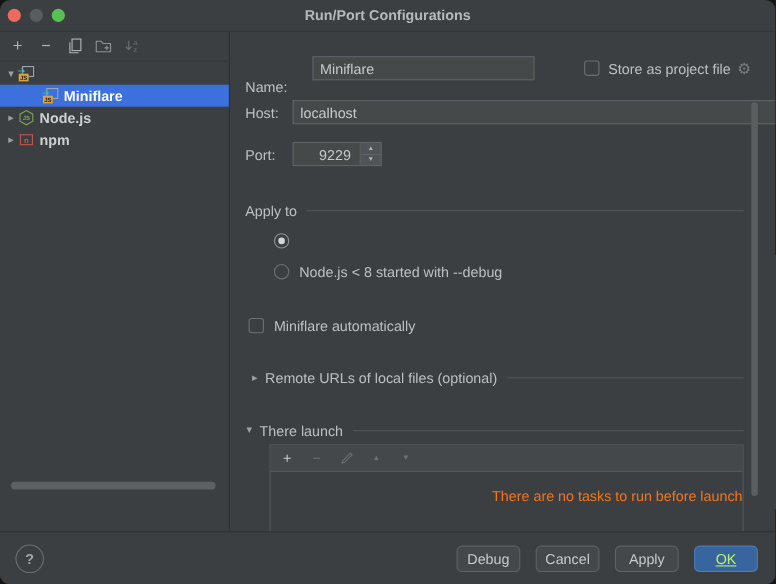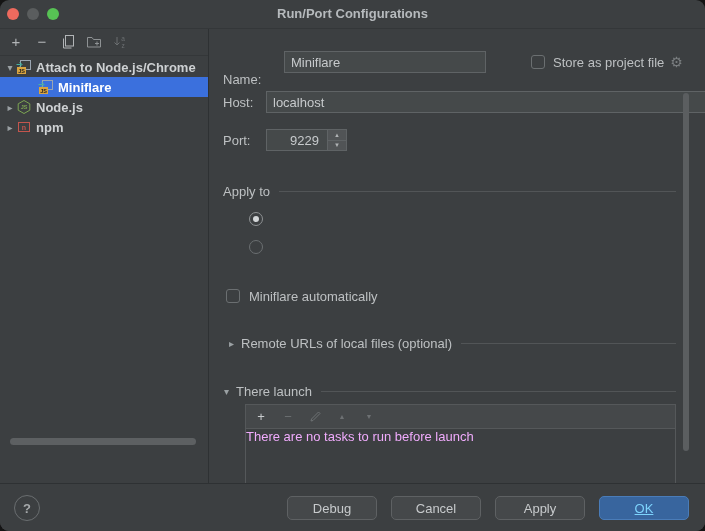--- a/index.html
+++ b/index.html
@@ -40,28 +40,28 @@
   .radio.sel{border-color:#8e9193;}
   .radio .dot{width:6px;height:6px;border-radius:50%;background:#d3d6d8;}
   .sep-line{flex:1;height:1px;background:#525557;margin-left:9px;}
   .sec-chev{color:#9aa0a3;font-size:10px;width:12px;flex:none;}
   .gear{color:#7a7e80;font-size:14px;margin-left:6px;cursor:pointer;}
   .bl-box{position:absolute;left:36px;top:375px;width:431px;height:80px;box-sizing:border-box;border:1px solid #55585a;}
   .bl-toolbar{height:24px;box-sizing:border-box;background:#45484a;border-bottom:1px solid #55585a;display:flex;align-items:center;padding-left:8px;gap:13px;}
   .bl-ic{width:14px;height:14px;display:flex;align-items:center;justify-content:center;font-size:13px;color:#c9ccce;cursor:default;}
   .bl-ic.dim{color:#6d7173;}
   .bl-ic.tri{font-size:7px;}
-  .bl-empty{text-align:left;color:#f0abfc;}
+  .bl-empty{margin-top:14px;text-align:right;color:#f97316;}
   .vscroll{position:absolute;left:474px;top:64px;width:6px;height:358px;border-radius:3px;background:#5b5e60;}
   
   .footer{position:relative;height:48px;border-top:1px solid #2e3133;background:#3c3f41;}
   .help-btn{position:absolute;left:14px;top:11px;width:26px;height:26px;box-sizing:border-box;border:1px solid #6a6e70;border-radius:50%;color:#a6a9ab;display:flex;align-items:center;justify-content:center;font-size:13px;font-weight:bold;cursor:pointer;}
   .btns{position:absolute;right:16px;top:12px;display:flex;gap:14px;}
-  button.dlg{width:90px;height:24px;background:#45484a;border:1px solid #5e6163;border-radius:5px;color:#c7cacc;font-family:"Liberation Sans",sans-serif;font-size:13px;cursor:pointer;padding:0;}
-  button.dlg.primary{background:#38659e;border-color:#4a7cb8;color:#7dd3fc;text-decoration:underline;}
+  button.dlg{width:58px;height:24px;background:#45484a;border:1px solid #5e6163;border-radius:5px;color:#c7cacc;font-family:"Liberation Sans",sans-serif;font-size:13px;cursor:pointer;padding:0;}
+  button.dlg.primary{background:#38659e;border-color:#4a7cb8;color:#bef264;text-decoration:underline;}
   svg{display:block;}
   .nowrap{white-space:nowrap;}
 </style>
 </head>
 <body>
 
 <div class="window">
 
   <div class="titlebar">
     <div class="traffic">
@@ -103,21 +103,20 @@
         <div class="tree-row">
           <span class="chev">▾</span>
           <span class="tree-icon">
             <svg width="16" height="16" viewBox="0 0 16 16">
                 <rect x="4.5" y="1.5" width="10" height="9" fill="none" stroke="#9aa5b1"></rect>
                 <path d="M0.5 5.5 h5 M3.5 3 L6 5.5 L3.5 8" stroke="#45b3a2" fill="none"></path>
                 <rect x="1" y="8" width="9" height="7" fill="#d9a440"></rect>
                 <text x="5.5" y="13.6" font-size="5.5" font-weight="bold" fill="#1e1e1e" text-anchor="middle" font-family="Liberation Sans, sans-serif">JS</text>
               </svg>
           </span>
-          <span class="nowrap">Attach to Node.js/Chrome</span>
         </div>
         <div class="tree-row selected">
           <span class="indent"></span>
             <span class="chev spacer"></span>
           <span class="tree-icon">
             <svg width="16" height="16" viewBox="0 0 16 16">
                 <rect x="4.5" y="1.5" width="10" height="9" fill="none" stroke="#9aa5b1"></rect>
                 <path d="M0.5 5.5 h5 M3.5 3 L6 5.5 L3.5 8" stroke="#45b3a2" fill="none"></path>
                 <rect x="1" y="8" width="9" height="7" fill="#d9a440"></rect>
                 <text x="5.5" y="13.6" font-size="5.5" font-weight="bold" fill="#1e1e1e" text-anchor="middle" font-family="Liberation Sans, sans-serif">JS</text>
@@ -182,20 +181,21 @@
         <span class="sep-line"></span>
       </div>
 
       <div class="row" style="top:180px;left:40px;height:20px;">
         <span class="radio sel">
             <span class="dot"></span>
           </span>
       </div>
       <div class="row" style="top:208px;left:40px;height:20px;">
         <span class="radio"></span>
+        <span class="lbl" style="margin-left:9px;">Node.js &lt; 8 started with --debug</span>
       </div>
 
       <div class="row" style="top:257px;left:17px;height:20px;">
         <span class="cbox"></span>
         <span class="lbl" style="margin-left:9px;">Miniflare automatically</span>
       </div>
 
       <div class="row" style="top:304px;left:20px;width:447px;height:20px;">
         <span class="sec-chev">▸</span>
         <span class="lbl">Remote URLs of local files (optional)</span>

